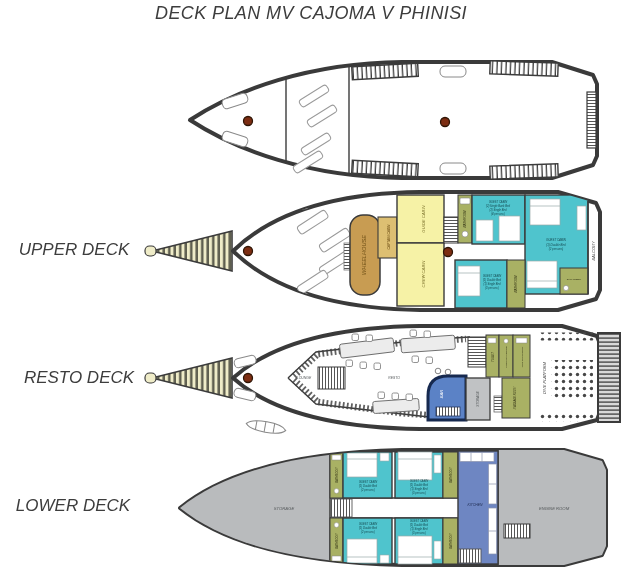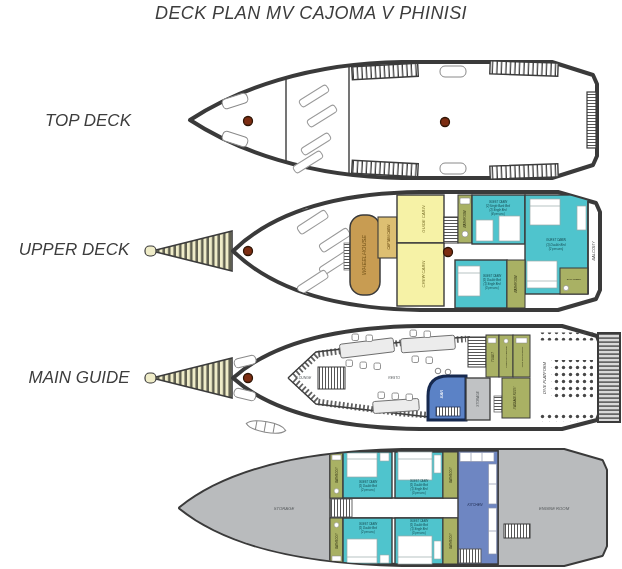--- a/index.html
+++ b/index.html
@@ -23,23 +23,23 @@
   .t-white{fill:#ffffff;}
   .t-navy{fill:#1d2a4e;}
   .wall{stroke:#3b3b3b;fill:none;}
 </style>
 </head>
 <body>
 
 <div class="canvas">
 
   <div class="title">DECK PLAN MV CAJOMA V PHINISI</div>
-  <div class="deck-label" id="lbl-top">TOP DECK</div>
   <div class="deck-label" id="lbl-upper">UPPER DECK</div>
-  <div class="deck-label" id="lbl-main">MAIN GUIDE</div>
+  <div class="deck-label" id="lbl-main">RESTO DECK</div>
+  <div class="deck-label" id="lbl-lower">LOWER DECK</div>
 
   <svg width="622" height="569" viewBox="0 0 622 569">
     <defs>
       <pattern id="hatchV" width="4.5" height="4.5" patternUnits="userSpaceOnUse">
         <rect width="4.5" height="4.5" fill="#ffffff"></rect>
           <rect x="1.4" width="1.3" height="4.5" fill="#3b3b3b"></rect>
       </pattern>
       <pattern id="hatchV2" width="3" height="3" patternUnits="userSpaceOnUse">
         <rect width="3" height="3" fill="#ffffff"></rect>
           <rect x="1" width="1" height="3" fill="#555"></rect>

